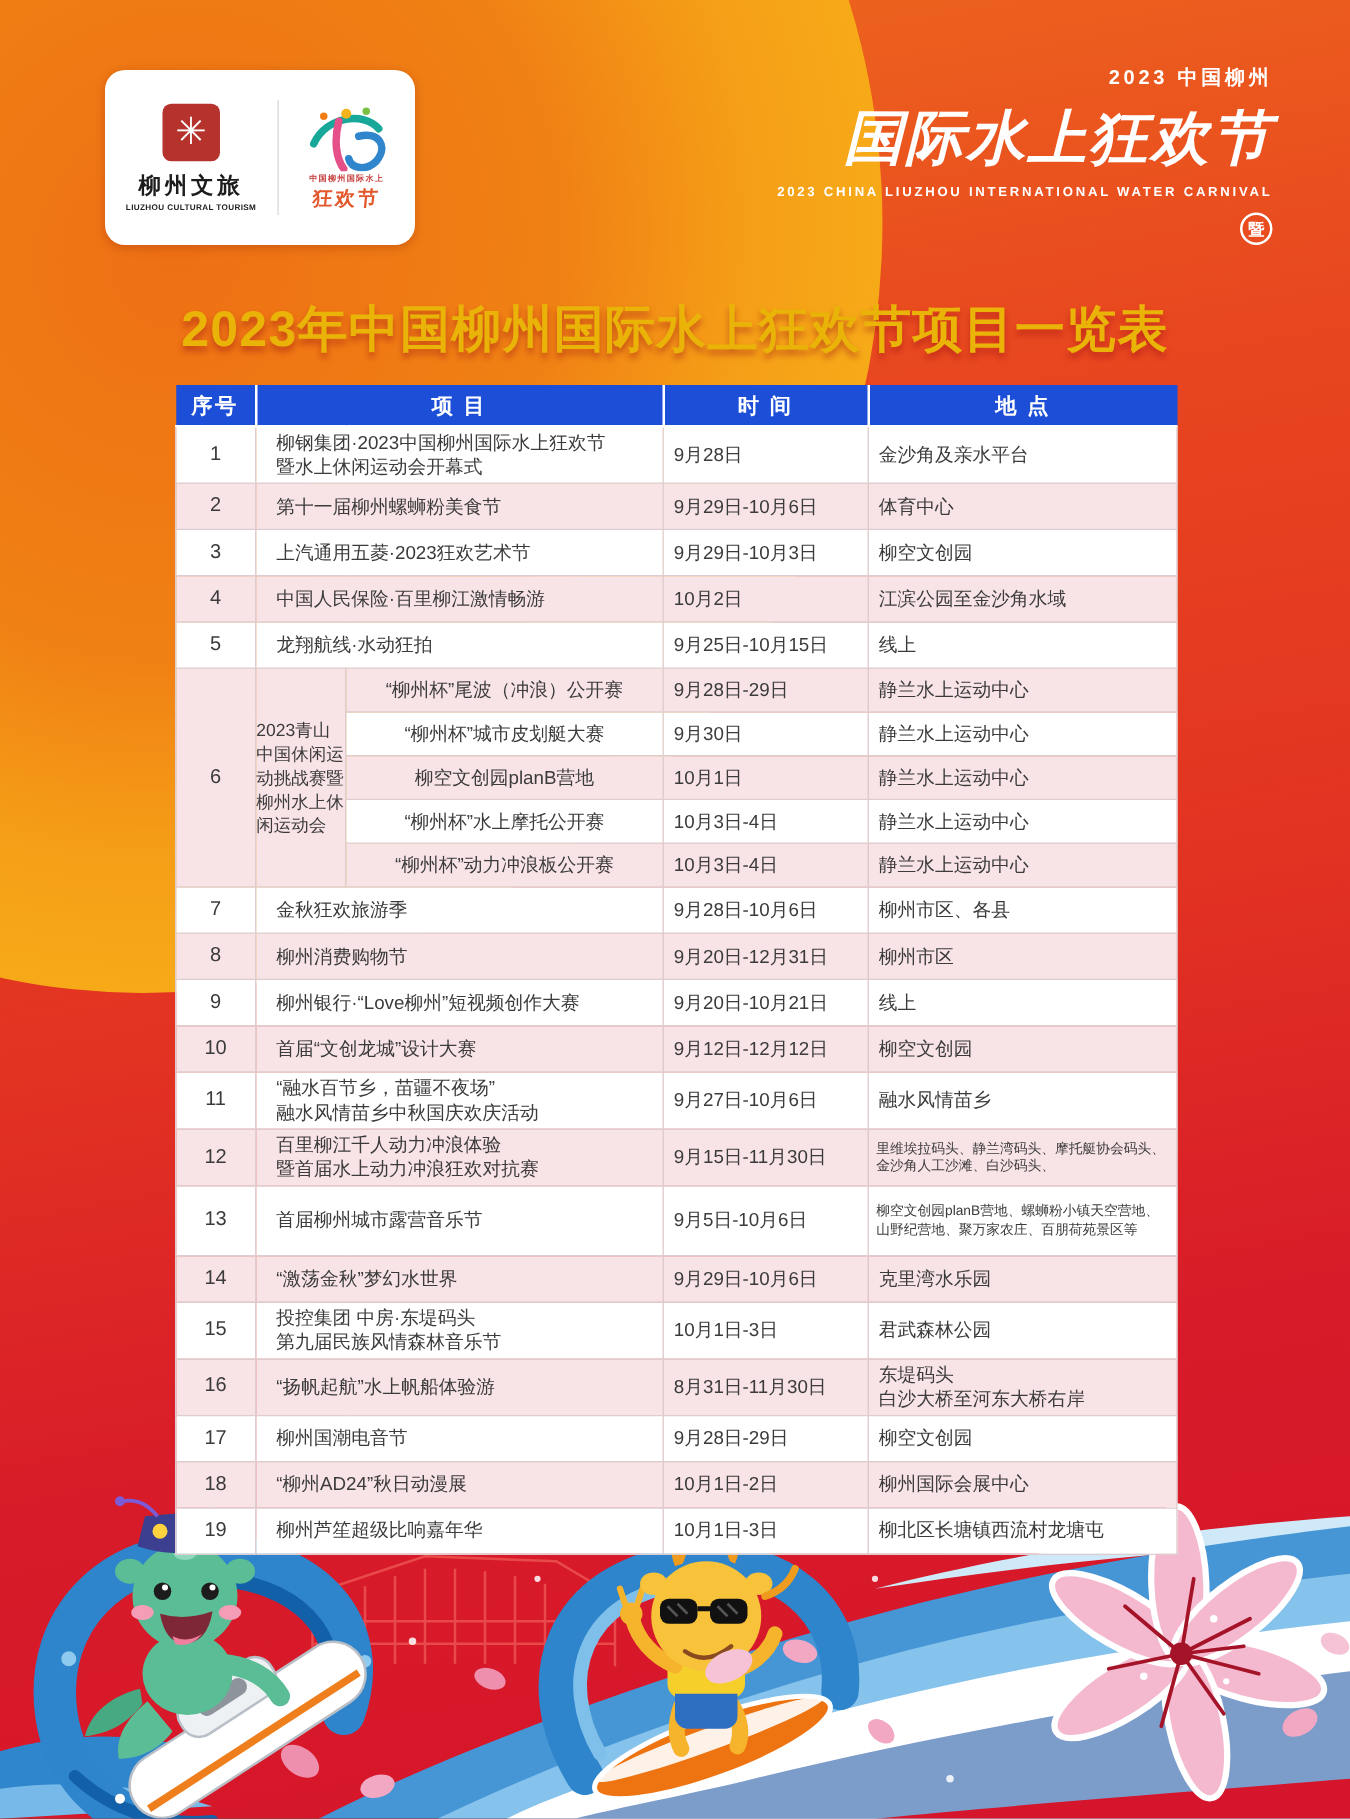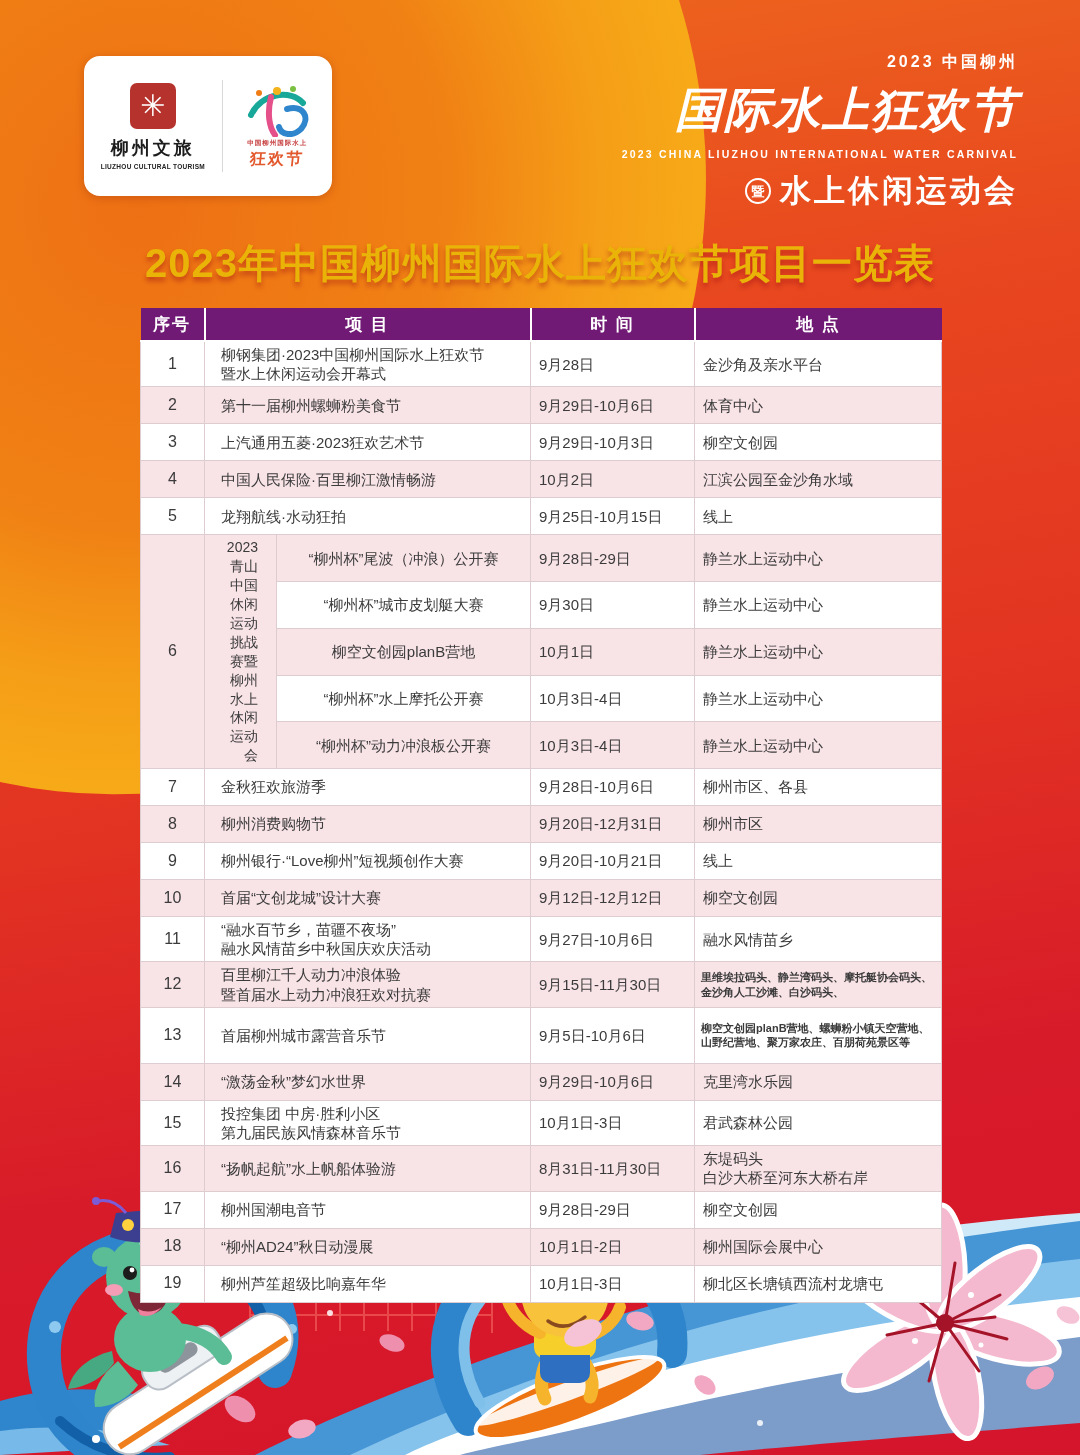--- a/index.html
+++ b/index.html
@@ -34,35 +34,35 @@
     line-height:24px;text-align:center;font-weight:bold;flex:0 0 auto;}
   .hdr-cn{font-size:31px;font-weight:800;letter-spacing:3px;}
   .hdr-dates{font-size:27px;font-weight:bold;letter-spacing:3px;margin-top:7px;}
   
   .page-title{position:absolute;top:236px;left:0;right:0;text-align:center;color:#eab308;
     font-size:40px;font-weight:900;letter-spacing:1px;text-shadow:0 4px 5px rgba(150,10,20,.45);}
   
   .tbl-wrap{position:absolute;left:140px;top:308px;width:801px;}
   table.tb{border-collapse:collapse;table-layout:fixed;width:801px;background:transparent;}
   .col-no{width:64px;}.col-group{width:72px;}.col-proj{width:254px;}.col-time{width:164px;}.col-loc{width:247px;}
-  .tb th{background:#701a75;color:#fff;font-size:17px;font-weight:bold;height:33px;
+  .tb th{background:#1d4ed8;color:#fff;font-size:17px;font-weight:bold;height:33px;
     border-left:2px solid #fff;border-bottom:2px solid #fff;letter-spacing:2px;}
   .tb th:first-child{border-left:none;}
   .tb td{background:#fff;color:#3b3b3b;font-size:15px;border:1px solid #ddcdd0;height:37px;
     padding:3px 8px;vertical-align:middle;line-height:1.28;white-space:pre-line;}
   .tb tr.pink td{background:#f8e3e7;}
   .tb td.no{text-align:center;font-size:16px;}
   .tb td.proj{text-align:left;padding-left:16px;}
   .tb td.sproj{text-align:center;}
   .tb td.time,.tb td.loc{text-align:left;}
-  .tb td.glabel{background:#f8e3e7;font-size:14px;text-align:right;padding:3px 18px;line-height:1.35;margin-top:24px;}
+  .tb td.glabel{background:#f8e3e7;font-size:14px;text-align:left;padding:3px 0;line-height:1.35;margin-top:24px;}
   .tb td.no6{background:#f8e3e7;}
   .tb tr.sub td{height:35px;}
   .tb tr.h2 td{height:45px;}
-  .tb td.small{font-size:11px;line-height:1.3;text-align:left;padding:1px 6px;font-weight:bold;}
+  .tb td.small{font-size:11px;line-height:1.3;text-align:left;padding:1px 6px;}
   .tb tr.h3 td{height:56px;}
   
   .decor{position:absolute;left:0;bottom:0;width:1080px;height:262px;}
 </style>
 </head>
 <body>
 
 <div class="poster">
 
   <div class="bg-base"></div>
@@ -218,21 +218,20 @@
       <div class="mark-title">狂欢节</div>
     </div>
   </div>
 
   <div class="hdr">
     <div class="hdr-kicker">2023 中国柳州</div>
     <div class="hdr-title">国际水上狂欢节</div>
     <div class="hdr-en">2023 CHINA LIUZHOU INTERNATIONAL WATER CARNIVAL</div>
     <div class="hdr-cnrow">
       <span class="hdr-badge">暨</span>
-      <span class="hdr-cn">水上休闲运动会</span>
     </div>
   </div>
 
   <div class="page-title">2023年中国柳州国际水上狂欢节项目一览表</div>
 
   <div class="tbl-wrap">
     <table class="tb">
       <colgroup>
           <col class="col-no">
           <col class="col-group">
@@ -352,21 +351,21 @@
           <td class="loc small">柳空文创园planB营地、螺蛳粉小镇天空营地、山野纪营地、聚万家农庄、百朋荷苑景区等</td>
         </tr>
         <tr class="pink">
           <td class="no">14</td>
           <td class="proj" colspan="2">“激荡金秋”梦幻水世界</td>
           <td class="time">9月29日-10月6日</td>
           <td class="loc">克里湾水乐园</td>
         </tr>
         <tr class="h2">
           <td class="no">15</td>
-          <td class="proj" colspan="2">投控集团 中房·胜利小区
+          <td class="proj" colspan="2">投控集团 中房·东堤码头
 第九届民族风情森林音乐节</td>
           <td class="time">10月1日-3日</td>
           <td class="loc">君武森林公园</td>
         </tr>
         <tr class="pink h2">
           <td class="no">16</td>
           <td class="proj" colspan="2">“扬帆起航”水上帆船体验游</td>
           <td class="time">8月31日-11月30日</td>
           <td class="loc">东堤码头
 白沙大桥至河东大桥右岸</td>

